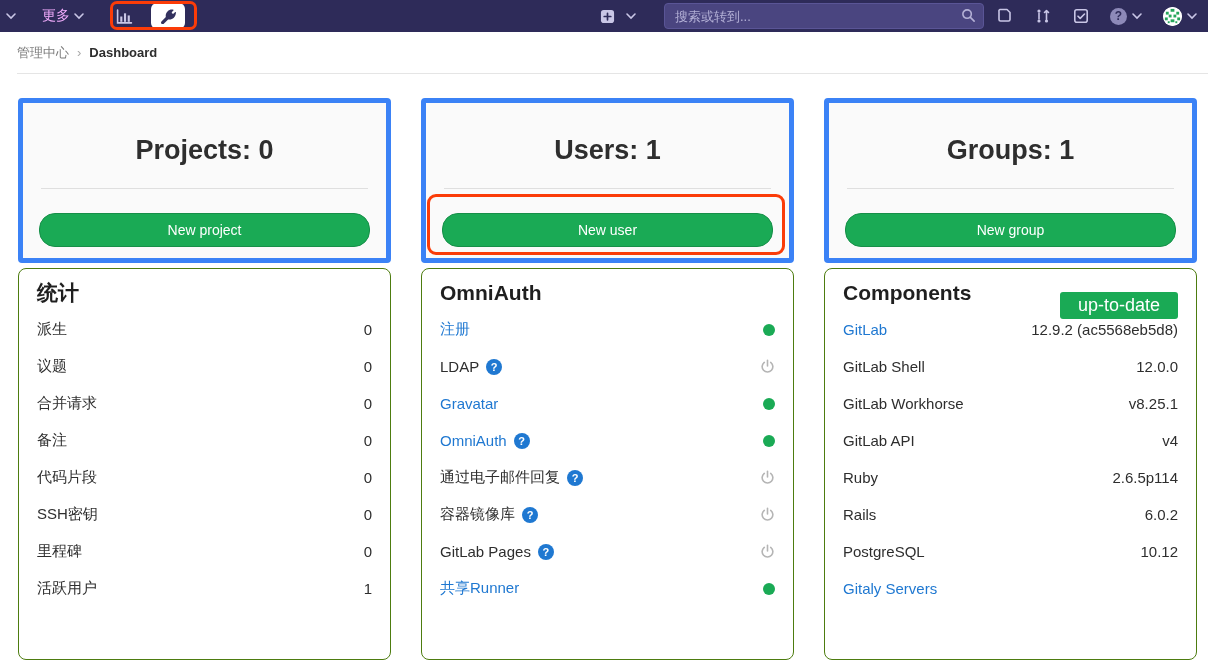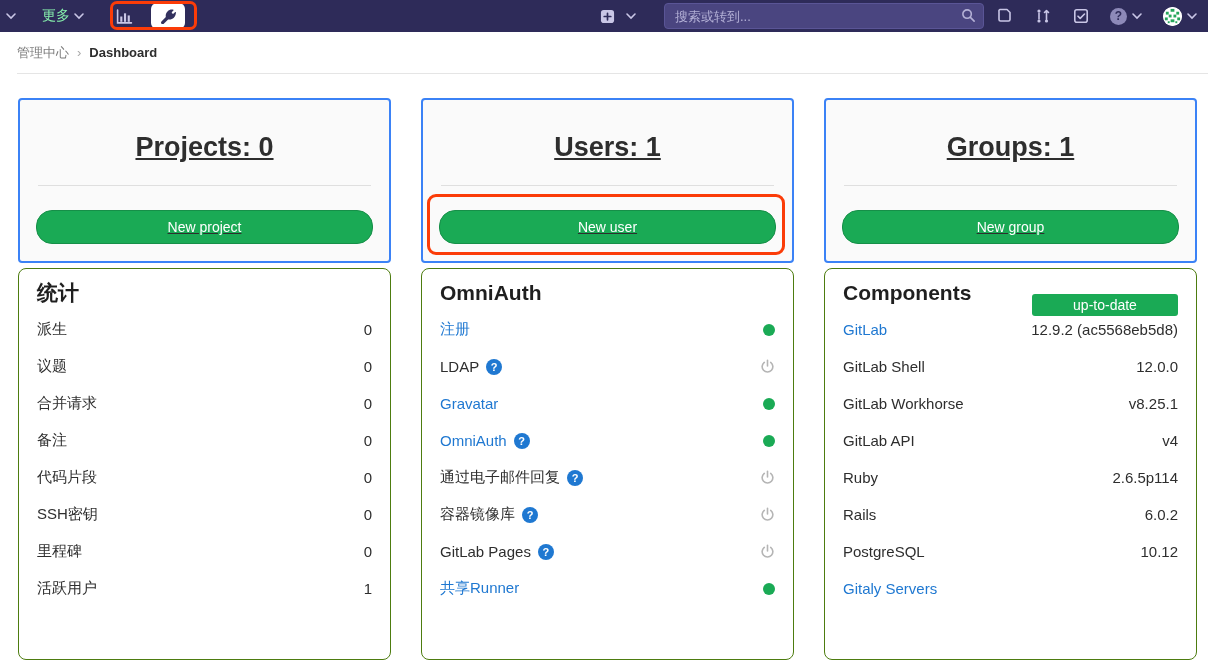--- a/index.html
+++ b/index.html
@@ -7,21 +7,21 @@
   body { font-family:"Liberation Sans","DejaVu Sans",sans-serif; color:#2e2e2e; }
   .page { position:relative; width:1208px; height:665px; overflow:hidden; background:#fff; }
 
   
   .navbar { position:absolute; top:0; left:0; width:1208px; height:32px; background:#2e2b59;
             display:flex; align-items:center; }
   .nav-left { display:flex; align-items:center; gap:4px; padding-left:2px; }
   .nav-ico { width:18px; height:18px; display:flex; align-items:center; justify-content:center; cursor:pointer; }
   .nav-ico svg { display:block; }
   .chev { width:12px; height:12px; }
-  .more-btn { display:flex; align-items:center; gap:3px; color:#86efac; font-size:14px;
+  .more-btn { display:flex; align-items:center; gap:3px; color:#f0abfc; font-size:14px;
               padding:0 8px 0 18px; cursor:pointer; }
   .chart-btn { margin-left:18px; }
   .wrench-btn { margin-left:14px; width:34px; height:26px; background:#fff; border-radius:6px;
                 display:flex; align-items:center; justify-content:center; cursor:pointer; }
   .nav-mid { position:absolute; left:598px; top:0; height:32px; display:flex; align-items:center; gap:6px; }
   .search-wrap { position:relative; margin-left:18px; }
   .search-input { width:320px; height:26px; background:#4a4580; border:1px solid #5a5596; border-radius:4px;
                   color:#e8e6f5; font-size:13px; padding:0 28px 0 10px; outline:none; }
   .search-input::placeholder { color:#b4b1d6; }
   .search-mag { position:absolute; right:8px; top:5px; }
@@ -35,31 +35,31 @@
   .crumbbar { position:absolute; top:32px; left:17px; width:1208px; height:42px; background:#fff;
               border-bottom:1px solid #e5e5e5; display:flex; align-items:center; padding-left:0; }
   .crumb-light { color:#7c7c7c; font-size:13px; cursor:pointer; }
   .crumb-sep { color:#a7a7a7; font-size:13px; margin:0 8px; }
   .crumb-bold { color:#2e2e2e; font-size:13px; font-weight:bold; }
 
   
   .content { position:absolute; top:98px; left:18px; width:1177px; }
   .grid { display:grid; grid-template-columns:373px 373px 373px; column-gap:30px; row-gap:5px; }
 
-  .card { border:2px solid #3b82f6; border-radius:4px; background:#fafafa; height:165px; padding:16px;text-decoration:underline; }
+  .card { border:5px solid #3b82f6; border-radius:4px; background:#fafafa; height:165px; padding:16px; }
   .card-title { text-align:center; font-size:27px; font-weight:600; color:#2e2e2e; margin-top:16px; }
   .card hr { border:none; border-top:1px solid #dfdfdf; margin:22px 2px 24px 2px; }
   .btn-green { display:block; width:100%; height:34px; background:#1aaa55; border:1px solid #168f48;
                border-radius:16px; color:#fff; font-size:14px; text-align:center; line-height:32px;
                cursor:pointer; font-family:inherit; }
 
   .panel { border:1px solid #4d7c0f; border-radius:8px; background:#fff; height:392px; padding:8px 18px; overflow:hidden; }
   .panel-head { display:flex; align-items:center; justify-content:space-between; height:32px; margin-bottom:2px; }
   .panel-title { font-size:21px; font-weight:bold; color:#1f1f1f; }
-  .badge { background:#1aaa55; color:#fff; font-size:14px; padding:3px 0; width:146px; text-align:center;
+  .badge { background:#1aaa55; color:#fff; font-size:18px; padding:3px 0; width:118px; text-align:center;
            border-radius:3px;margin-top:24px; }
   .row { height:37px; display:flex; align-items:center; justify-content:space-between; font-size:15px; }
   .row-label { color:#2e2e2e; display:flex; align-items:center; gap:7px; }
   .row-value { color:#2e2e2e; }
   a.link { color:#1f78d1; text-decoration:none; cursor:pointer; }
   .help-q { width:16px; height:16px; border-radius:50%; background:#1f78d1; color:#fff; font-size:11px;
             font-weight:bold; display:inline-flex; align-items:center; justify-content:center; cursor:pointer; }
   .status-dot { width:12px; height:12px; border-radius:50%; background:#1aaa55; }
   .status-power svg { display:block; }
 

